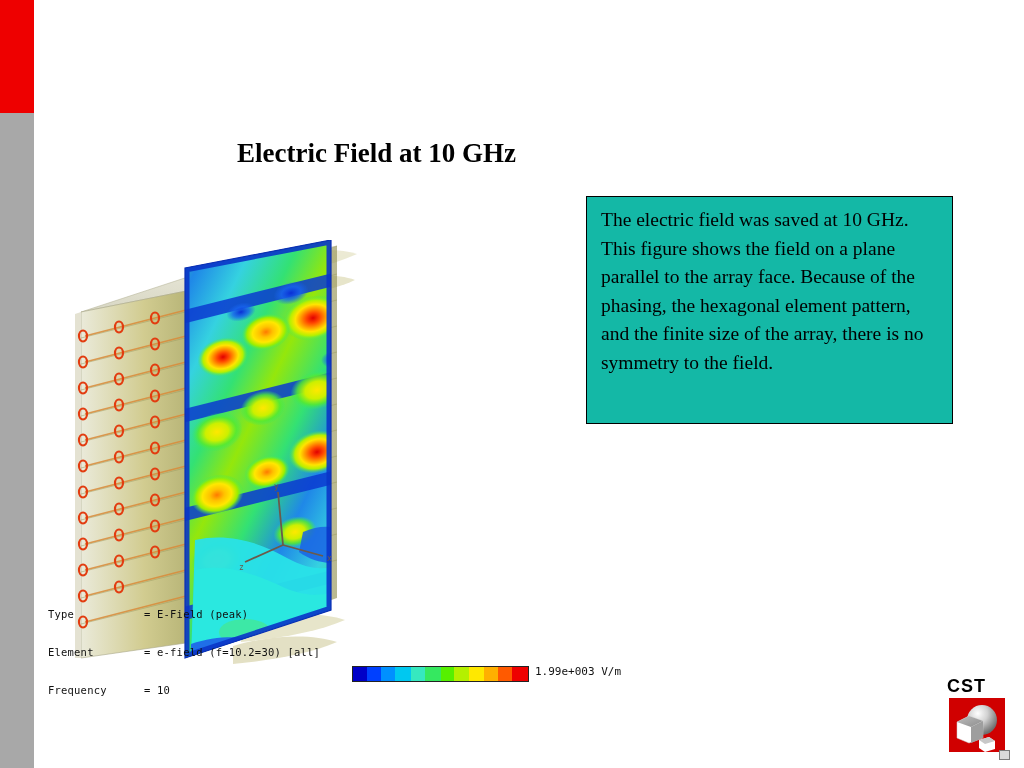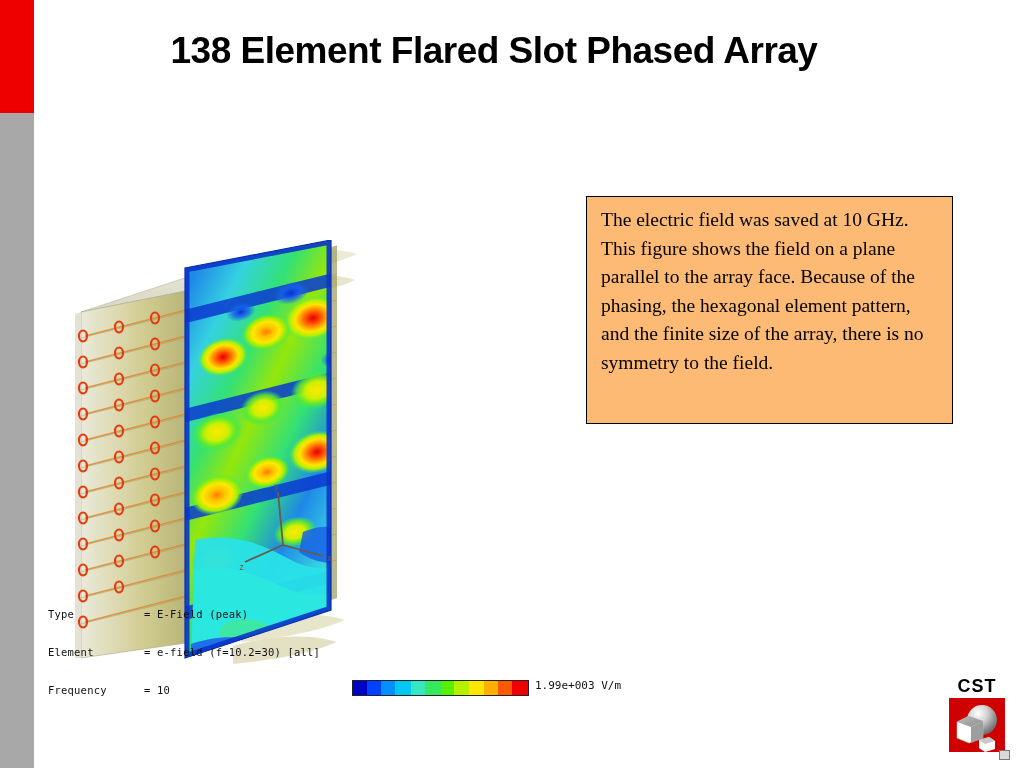--- a/index.html
+++ b/index.html
@@ -33,21 +33,21 @@
     font-family:"Liberation Serif", serif;
     font-weight:bold;
     font-size:27px;
     color:#000;
   }
 
   
   .callout{
     position:absolute;left:586px;top:196px;width:367px;height:228px;
     border:1.5px solid #000;
-    background:#fdba74;
+    background:#14b8a6;
     box-sizing:border-box;
     padding:9px 12px 0 14px;
     font-family:"Liberation Serif", serif;
     font-size:19.5px;
     line-height:28.5px;
     color:#000;
   }
 
   
   .figure{position:absolute;left:45px;top:240px;width:600px;height:440px;}
@@ -61,21 +61,21 @@
     font-size:10.5px;
     line-height:12.6px;
     color:#111;
     white-space:pre;
     letter-spacing:0.2px;
   }
   .monitor-info .row{display:block;}
   .monitor-info .lab{display:inline-block;width:96px;}
 
   
-  .cbar-wrap{position:absolute;left:352px;top:680px;}
+  .cbar-wrap{position:absolute;left:352px;top:666px;}
   .cbar{
     width:175px;height:14px;border:1px solid #222;
     background:linear-gradient(to right,
       #0000c8 0%, #0000c8 8%,
       #0040ff 8%, #0040ff 16%,
       #0090ff 16%, #0090ff 24%,
       #00c8f0 24%, #00c8f0 33%,
       #36e8c0 33%, #36e8c0 41%,
       #35e860 41%, #35e860 50%,
       #56f000 50%, #56f000 58%,
@@ -91,37 +91,36 @@
     font-size:11px;color:#111;white-space:nowrap;
   }
 
   
   .footer{position:absolute;left:0;bottom:0;width:1024px;height:70px;}
 
   
   .logo{position:absolute;left:947px;top:676px;width:60px;height:76px;}
   .logo-text{
     position:absolute;left:0;top:0;width:60px;
-    text-align:center;
     font-family:"Liberation Sans",sans-serif;
     font-weight:bold;font-size:18px;letter-spacing:1px;color:#000;
   }
   .logo-box{position:absolute;left:2px;top:22px;width:56px;height:54px;background:#d00000;}
   .corner-mark{position:absolute;left:999px;top:750px;width:9px;height:8px;
     background:#d9d9d9;border:1px solid #7a7a7a;}
 </style>
 </head>
 <body>
 
 <div class="slide">
 
   <div class="bar-red"></div>
   <div class="bar-gray"></div>
 
-  <div class="title">138 Element Flared Slot Phased Array</div>
+  <div class="subtitle">Electric Field at 10 GHz</div>
 
   <div class="callout">The electric field was saved at 10 GHz.  This figure shows the field on a plane parallel to the array face.  Because of the phasing, the hexagonal element pattern, and the finite size of the array, there is no symmetry to the field.</div>
 
   <div class="figure">
     <svg class="fig-svg" width="600" height="440" viewBox="0 0 600 440">
       <defs>
 
         <linearGradient id="khaki" x1="0" y1="0" x2="1" y2="0">
           <stop offset="0" stop-color="#e9e9d8" stop-opacity="0.95"></stop>
           <stop offset="0.45" stop-color="#cfc98a" stop-opacity="0.95"></stop>

